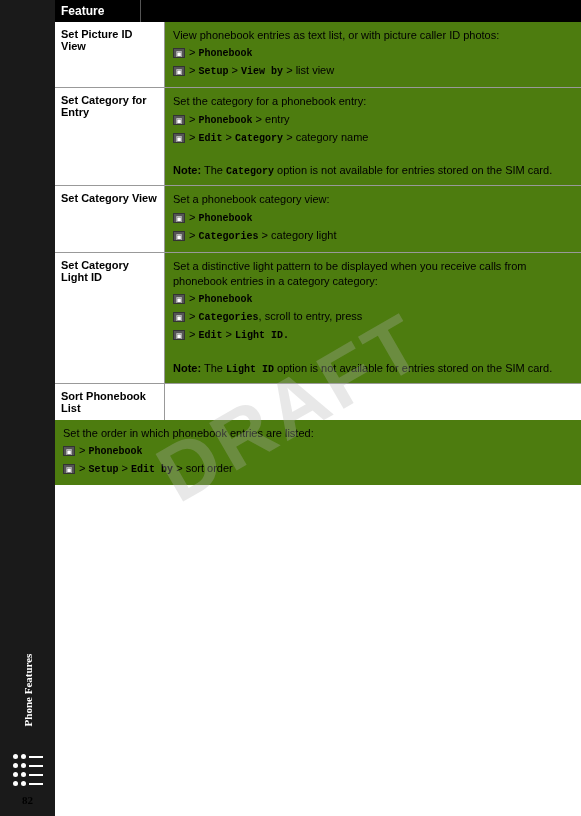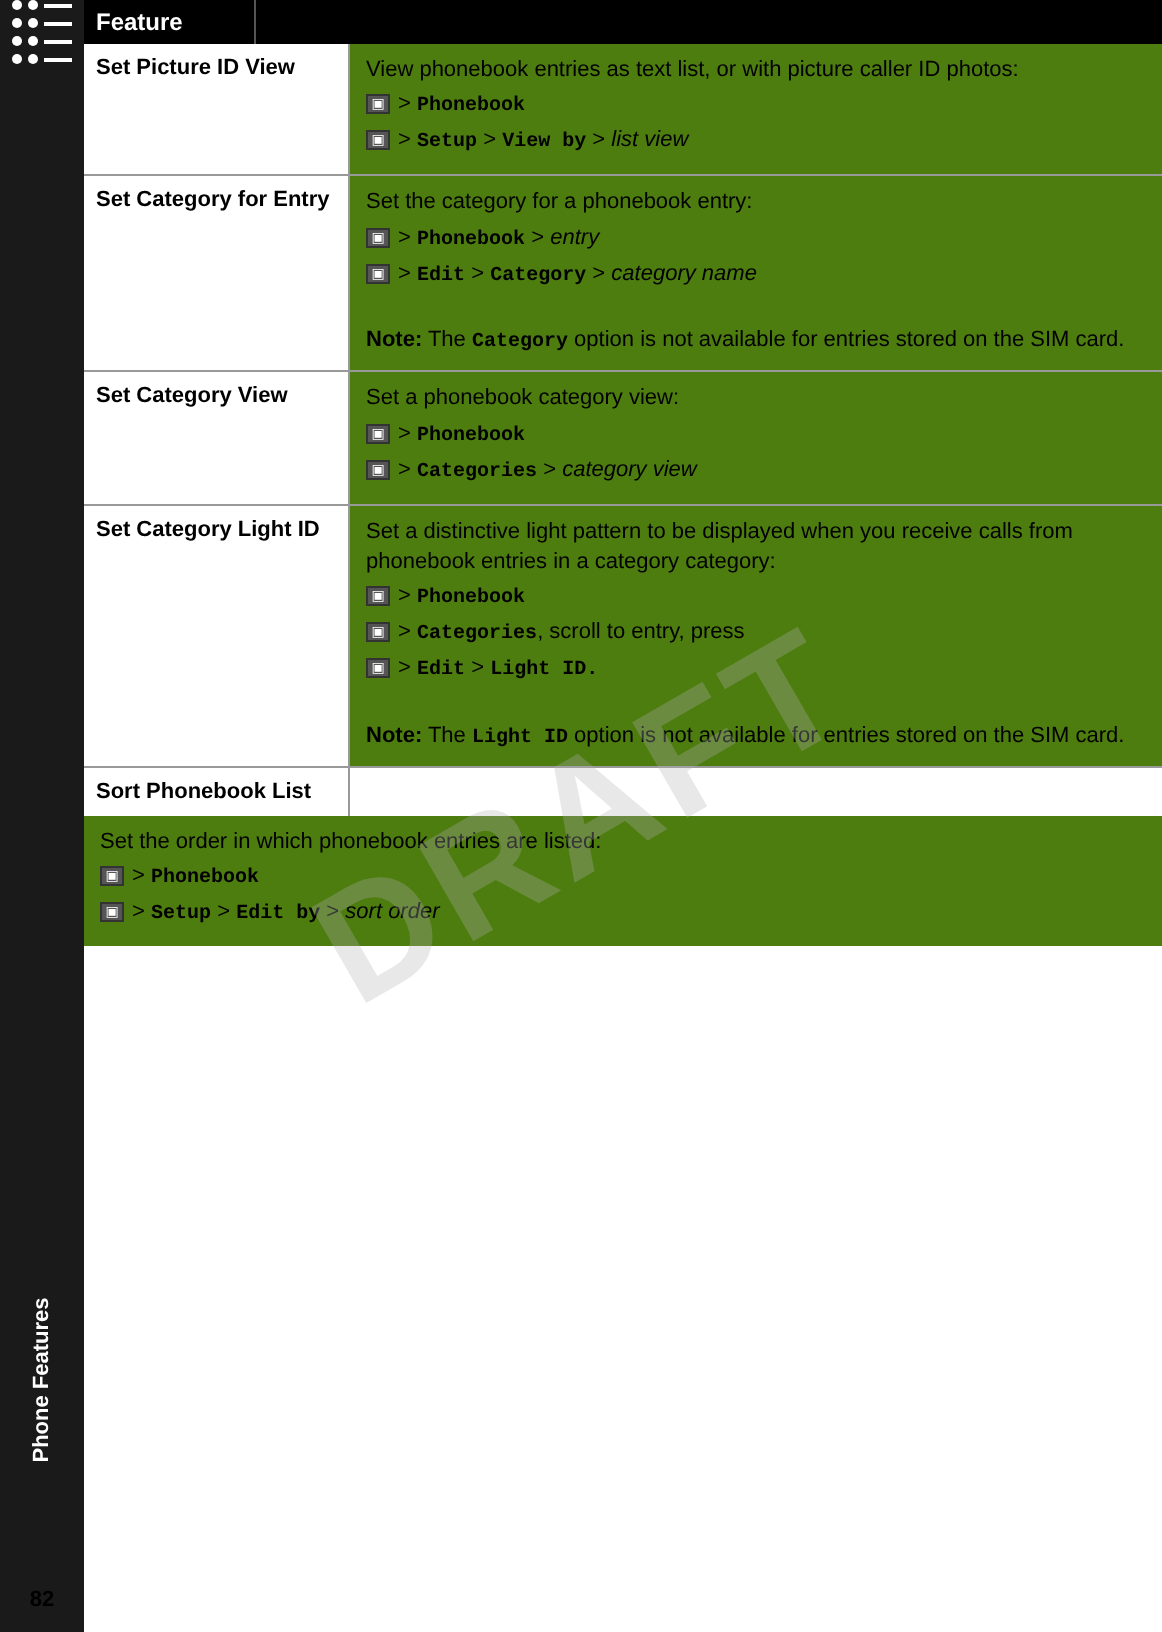--- a/index.html
+++ b/index.html
@@ -16,28 +16,29 @@
 
     .page-wrapper {
       width: 581px;
       height: 816px;
       display: flex;
       flex-direction: row;
     }
 
     
     .sidebar {
-      width: 42px;
+      width: 55px;
       background: #1a1a1a;
       display: flex;
       flex-direction: column;
       align-items: center;
-      justify-content: flex-start;
+      justify-content: flex-end;
       padding-bottom: 20px;
       position: relative;
+      font-family: Liberation Serif, serif;
     }
 
     .sidebar-text {
       color: #fff;
       font-size: 11px;
       font-weight: bold;
       transform: rotate(-90deg);
       white-space: nowrap;
       position: absolute;
       bottom: 120px;
@@ -115,21 +116,21 @@
       display: flex;
       border-bottom: 1px solid #999;
     }
 
     .table-row:last-child {
       border-bottom: none;
       flex-direction: column;
     }
 
     .cell-feature {
-      width: 133px;
+      width: 110px;
       padding: 6px 6px;
       font-weight: bold;
       font-size: 11px;
       border-right: 1px solid #999;
       background: #fff;
       vertical-align: top;
       flex-shrink: 0;
     }
 
     .cell-description {
@@ -140,21 +141,20 @@
       background: #4d7c0f;
     }
 
     .mono {
       font-family: 'Courier New', monospace;
       font-size: 10px;
       font-weight: bold;
     }
 
     .italic {
-      font-style: italic;
     }
 
     .note-bold {
       font-weight: bold;
     }
 
     .menu-icon {
       display: inline-block;
       width: 12px;
       height: 10px;
@@ -248,21 +248,21 @@
       </div>
     </div>
 
     <div class="table-row">
       <div class="cell-feature">
         <span>Set Category View</span>
       </div>
       <div class="cell-description">
         <span>Set a phonebook category view:</span><br>
         <span class="path-line"><span class="menu-icon">▣</span> &gt; <span class="mono">Phonebook</span></span>
-        <span class="path-line"><span class="menu-icon">▣</span> &gt; <span class="mono">Categories</span> &gt; <span class="italic">category view</span></span>
+        <span class="path-line"><span class="menu-icon">▣</span> &gt; <span class="mono">Categories</span> &gt; <span class="italic">category light</span></span>
       </div>
     </div>
 
     <div class="table-row">
       <div class="cell-feature">
         <span>Set Category Light ID</span>
       </div>
       <div class="cell-description">
         <span>Set a distinctive light pattern to be displayed when you receive calls from phonebook entries in a category category:</span><br>
         <span class="path-line"><span class="menu-icon">▣</span> &gt; <span class="mono">Phonebook</span></span>

